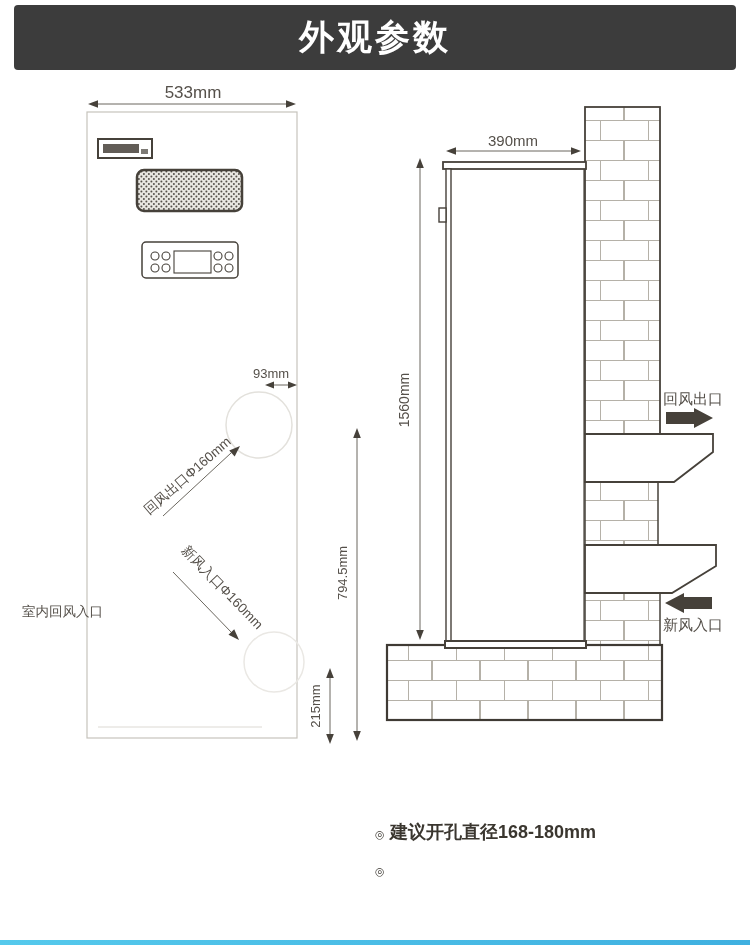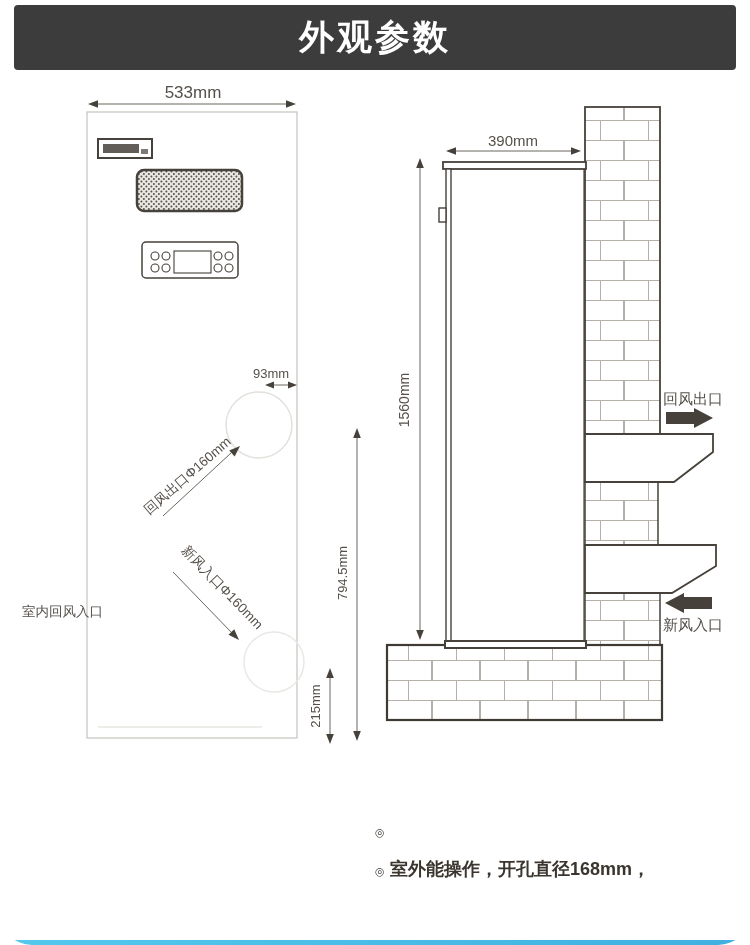--- a/index.html
+++ b/index.html
@@ -1,17 +1,17 @@
 <!DOCTYPE html>
 <html style="--header_bg: #3c3c3c; --line_dark: #46413a; --line_dim: #6b675f; --text_dim: #55504a; --notes_color: #3a362f; --accent_left: #55c9ec; --accent_right: #3fb0e0;"><head>
 <meta charset="utf-8">
 <style>
   html,body{margin:0;padding:0;background:#ffffff;}
   .page{position:relative;width:750px;height:945px;background:#fff;overflow:hidden;
-        font-family:"Liberation Sans","DejaVu Sans",sans-serif;border-radius:32px;}
+        font-family:"Liberation Sans","DejaVu Sans",sans-serif;}
   .header{position:absolute;left:14px;top:5px;width:722px;height:65px;
           background:var(--header_bg,#3c3c3c);border-radius:4px;
           display:flex;align-items:center;justify-content:center;}
   .header .title{color:#ffffff;font-size:35px;font-weight:bold;letter-spacing:3px;}
   .drawing{position:absolute;left:0;top:80px;}
   svg text{font-family:"Liberation Sans","DejaVu Sans",sans-serif;fill:var(--text_dim,#55504a);}
   .ln-dim{stroke:var(--line_dim,#6b675f);stroke-width:1;fill:none;}
   .ln-faint{stroke:#dcd9d3;stroke-width:1;fill:none;}
   .ln-dark{stroke:var(--line_dark,#46413a);fill:#ffffff;}
   .fill-dark{fill:var(--line_dark,#46413a);stroke:none;}
@@ -134,21 +134,21 @@
       <polygon class="fill-dark" points="666,412 694,412 694,408 713,418 694,428 694,424 666,424"></polygon>
 
       <polygon class="fill-dark" points="712,597 684,597 684,593 665,603 684,613 684,609 712,609"></polygon>
       <text x="663" y="630" font-size="15">新风入口</text>
     </g>
   </svg>
 
   <div class="notes">
     <div class="note-row">
       <span class="note-bullet">◎</span>
+      <span>建议开孔直径168-180mm</span>
     </div>
     <div class="note-row">
       <span class="note-bullet">◎</span>
-      <span>室外能操作，开孔直径168mm，</span>
     </div>
   </div>
 
   <div class="accent-bar"></div>
 </div>
 
 </body></html>

